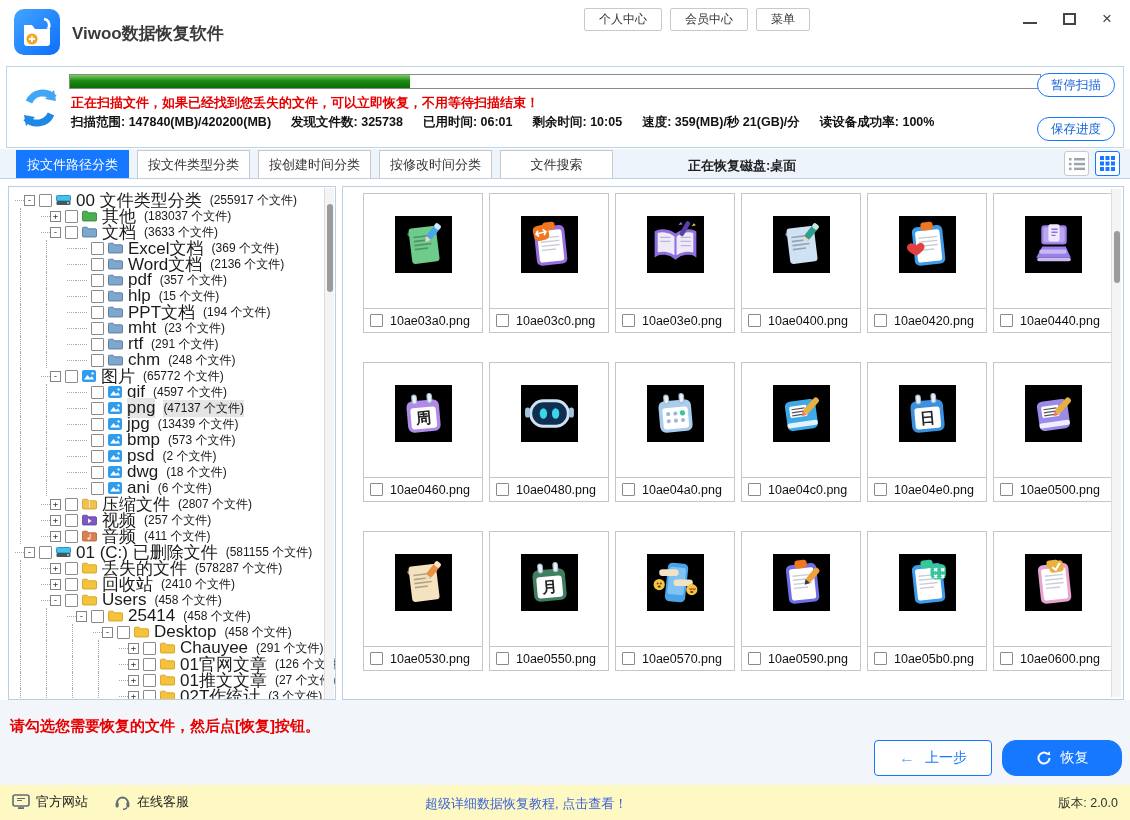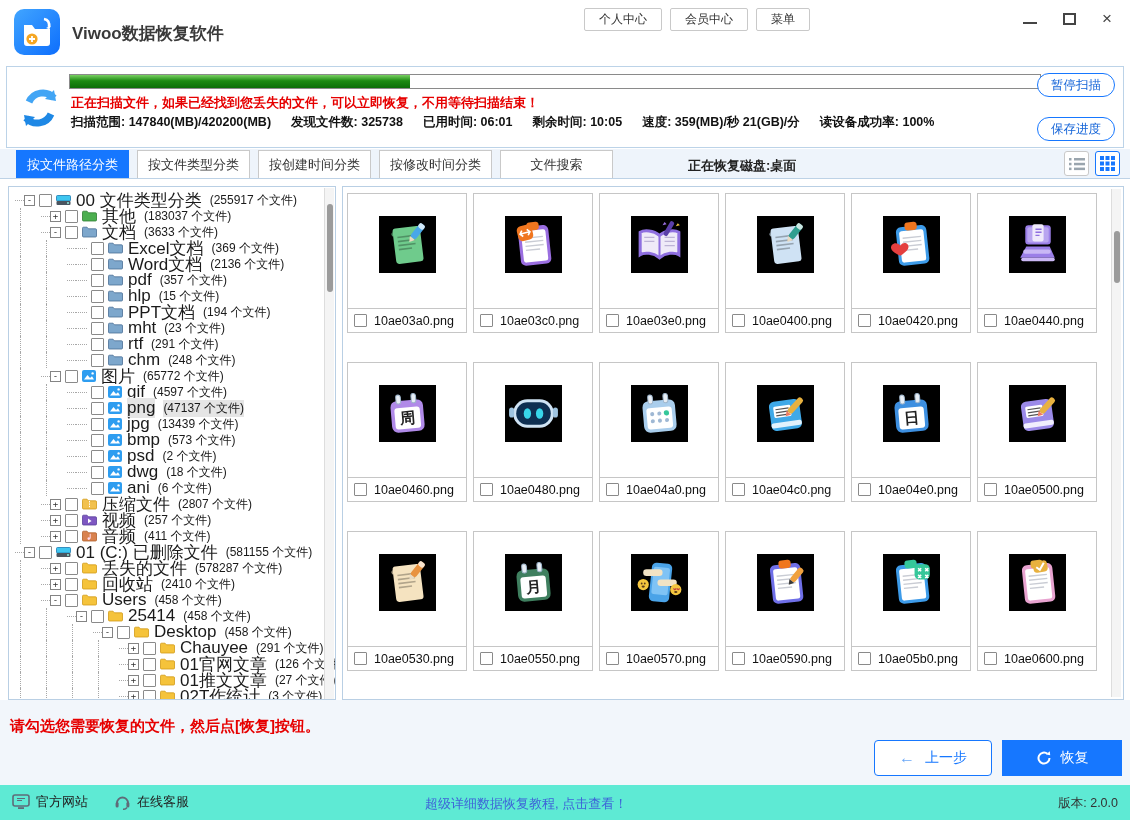--- a/index.html
+++ b/index.html
@@ -58,42 +58,42 @@
        margin-left:4px;flex:none;cursor:pointer;}
   .ticon{margin-left:4px;flex:none;display:flex;align-items:center;}
   .tlabel{margin-left:5px;font-size:17px;color:#1a1a1a;}
   .tcount{margin-left:8px;font-size:12px;color:#1a1a1a;}
   .trow.sel .tlabel,.trow.sel .tcount{background:#e5e5e5;}
   .tree-sb{position:absolute;right:1px;top:1px;width:10px;height:512px;background:#f4f4f4;border-left:1px solid #ddd;}
   .tree-sb .thumb{position:absolute;left:2px;top:16px;width:6px;height:88px;background:#9b9b9b;border-radius:3px;}
 
   
   .gridpanel{position:absolute;left:342px;top:186px;width:782px;height:514px;background:#fff;
-             border:1px solid #b9cfe4;padding:6px 0 0 4px;overflow:hidden;}
+             border:1px solid #b9cfe4;padding:6px 0 0 20px;overflow:hidden;}
   .fgrid{display:grid;grid-template-columns:repeat(6,120px);column-gap:6px;row-gap:29px;}
   .fcell{width:120px;height:140px;border:1px solid #c6c6c6;background:#fff;position:relative;cursor:pointer;}
   .fthumb{position:absolute;left:31px;top:22px;width:57px;height:57px;background:#000;}
   .fthumb svg{display:block;}
   .fnamebar{position:absolute;left:0;bottom:0;width:118px;height:24px;border-top:1px solid #c6c6c6;
             display:flex;align-items:center;padding-left:6px;}
   .fcb{display:inline-block;width:13px;height:13px;border:1px solid #8a8a8a;background:#fff;border-radius:1px;flex:none;cursor:pointer;}
   .fnm{margin-left:7px;font-size:12.5px;color:#111;}
   .grid-sb{position:absolute;right:2px;top:2px;width:10px;height:508px;background:#f4f4f4;border-left:1px solid #ddd;}
   .grid-sb .thumb{position:absolute;left:2px;top:42px;width:6px;height:52px;background:#9b9b9b;border-radius:3px;}
 
   
   .bottomarea{position:absolute;left:0;top:700px;width:1130px;height:85px;background:#f2f6fb;}
   .hint{position:absolute;left:10px;top:9px;font-size:15px;font-weight:700;color:#e60000;margin-top:8px;}
   .actions{position:absolute;right:8px;top:40px;display:flex;gap:10px;}
   .btn-back{width:118px;height:36px;background:#fff;border:1px solid #1677ff;border-radius:4px;
             color:#1677ff;font-size:14px;cursor:pointer;display:flex;align-items:center;justify-content:center;gap:10px;}
   .btn-back .arr{color:#6aa8f8;font-size:16px;}
-  .btn-recover{width:120px;height:36px;background:#1677ff;border:1px solid #1677ff;border-radius:0;
+  .btn-recover{width:120px;height:36px;background:#1677ff;border:1px solid #1677ff;border-radius:14px;
             color:#fff;font-size:14px;cursor:pointer;display:flex;align-items:center;justify-content:center;gap:9px;}
-  .footer{position:absolute;left:0;top:785px;width:1130px;height:35px;background:#5eead4;}
+  .footer{position:absolute;left:0;top:785px;width:1130px;height:35px;background:#fef9c3;}
   .f-left{position:absolute;left:12px;top:8px;display:flex;gap:26px;align-items:center;}
   .f-item{display:flex;align-items:center;gap:6px;font-size:13px;color:#222;cursor:pointer;}
   .f-link{position:absolute;left:425px;top:10px;font-size:13px;color:#3e63d8;cursor:pointer;}
   .f-version{position:absolute;right:12px;top:10px;font-size:12.5px;color:#333;}
 </style>
 </head>
 <body>
 
 <div class="titlebar">
   <div class="logo">

